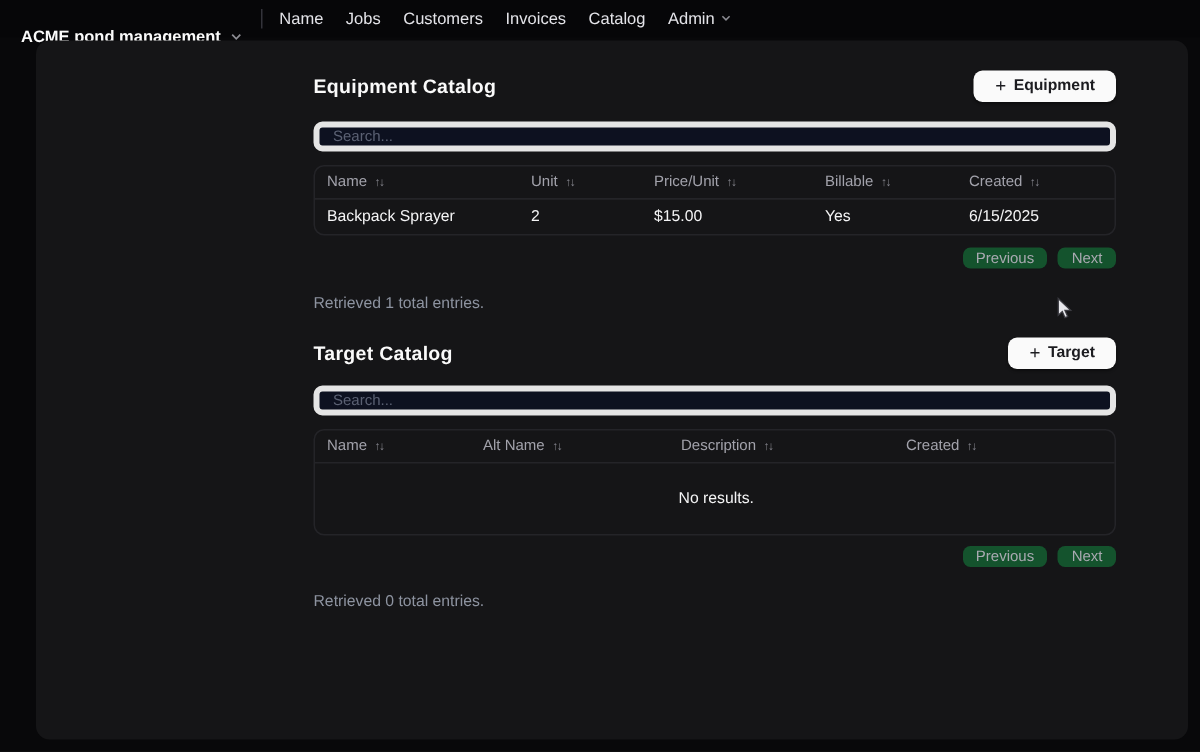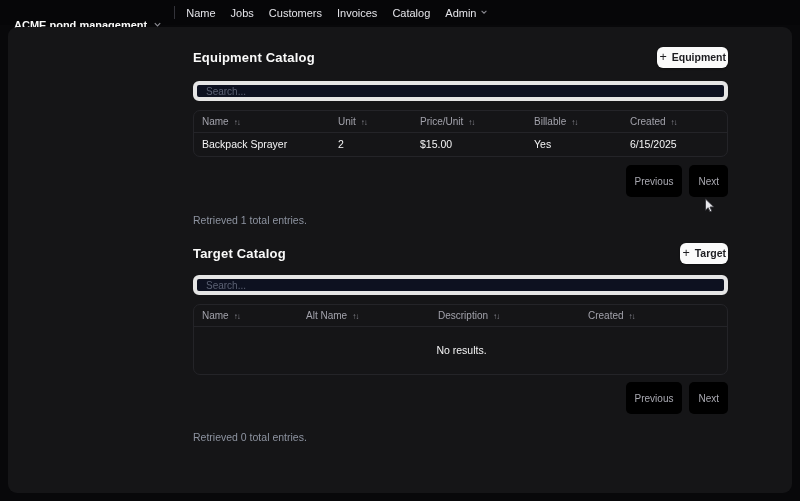--- a/index.html
+++ b/index.html
@@ -24,34 +24,34 @@
   .chev svg { display:block; }
   .nav-divider { width:1px; height:13px; background:#33333a; margin:0 11px 0 12px; }
   .nav-links { display:flex; align-items:center; gap:15px; list-style:none; }
   .nav-links li {
     font-size:11px; font-weight:500; color:#e4e4e9; cursor:pointer;
     display:flex; align-items:center; gap:4px;
   }
 
   
   .card {
-    position:absolute; left:8px; right:8px; top:27px; height:466px;
+    position:absolute; left:24px; right:8px; top:27px; height:466px;
     background:#151517; border-radius:9px;
   }
   .container { width:535px; margin-left:185px; padding-top:19px; }
 
   .section-header {
     display:flex; justify-content:space-between; align-items:center; height:22px;
   }
   .section-title { font-size:13px; font-weight:700; color:#fafafa; letter-spacing:.2px; }
 
   .btn-add {
     display:flex; align-items:center; gap:5px;
     background:#fafafa; color:#1c1c20; border:none; border-radius:6px;
-    height:21px; padding:0 2px; font-size:10.5px; font-weight:600;
+    height:21px; padding:0 14px; font-size:10.5px; font-weight:600;
     font-family:inherit; cursor:pointer; box-shadow:0 1px 2px rgba(0,0,0,.4);text-align:right;
   }
   .plus-icon::before { content:"+"; font-size:12.5px; font-weight:400; line-height:1; }
 
   .search-input {
     display:block; width:100%; height:20px; margin-top:13px;
     background:#0d1120; border:4px solid #e5e5e5; border-radius:6px;
     color:#d4d4d8; font-size:10px; padding:0 9px; font-family:inherit;
     outline:none;
   }
@@ -69,22 +69,22 @@
   td {
     font-size:10.5px; color:#f4f4f5; padding-left:8px; white-space:nowrap;
   }
   .row-h td { height:24px; }
   .sort-icon { margin-left:5px; color:#85858e; font-size:8px; letter-spacing:-1px; }
   .sort-icon::before { content:"\2191\2193"; }
   .empty-cell { height:48px; text-align:center; padding:0; font-size:10.5px; color:#f4f4f5; }
 
   .pagination { margin-top:8px; display:flex; justify-content:flex-end; gap:7px; }
   .btn-page {
-    background:#000000; color:#a9a9b1; border:none; border-radius:5px;
-    height:32px; padding:0 9px; font-size:10px; font-weight:500;
+    background:#14532d; color:#a9a9b1; border:none; border-radius:5px;
+    height:14px; padding:0 9px; font-size:10px; font-weight:500;
     font-family:inherit; cursor:pointer;
   }
 
   .summary { margin-top:18px; font-size:10.5px; color:#8d93a0; height:11px; line-height:11px; }
 
   .gap-section { margin-top:16px; }
   .gap-search2 { margin-top:11px; }
 
   
   .cursor { position:absolute; left:704px; top:198px; width:12px; height:16px; pointer-events:none; z-index:50; }

